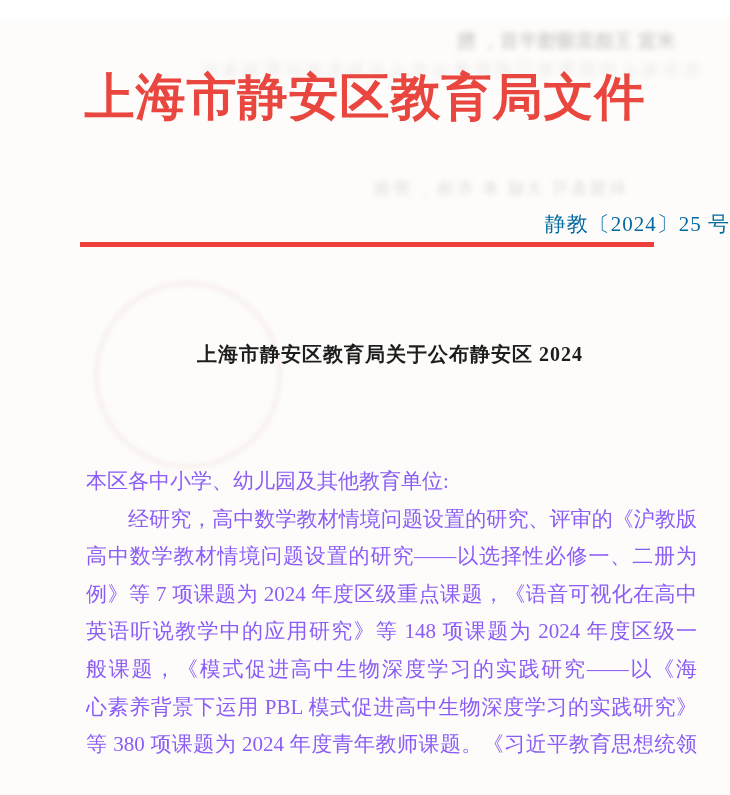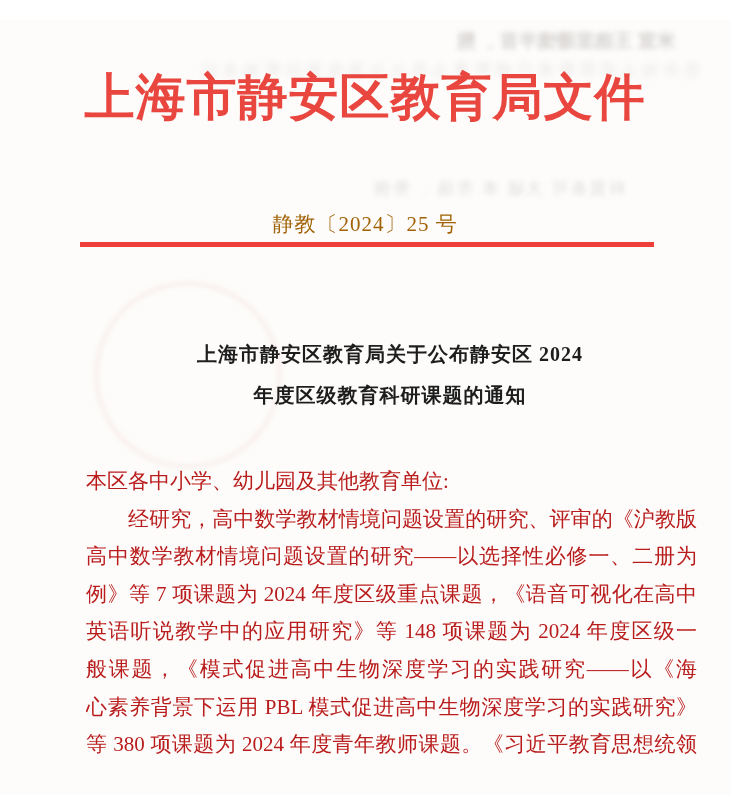--- a/index.html
+++ b/index.html
@@ -59,23 +59,23 @@
     top: 46px; left: 0; right: 0;
     text-align: center;
     font-size: 50px;
     font-weight: bold;
     letter-spacing: 1px;
     line-height: 62px;
   }
   .doc-number {
     position: absolute;
     top: 190px; left: 0; right: 0;
-    text-align: center;
+    text-align: right;
     font-size: 21px;
-    color: #a16207;
+    color: #0369a1;
     letter-spacing: 1px;
   }
   .red-rule {
     position: absolute;
     top: 222px; left: 80px;
     width: 574px; height: 5px;
   }
 
   
   .doc-title {
@@ -120,24 +120,23 @@
   <div class="seal-ghost"></div>
 
   <div class="org-header" id="org-header" style="color: rgb(232, 70, 63);">上海市静安区教育局文件</div>
 
   <div class="doc-number">静教〔2024〕25 号</div>
 
   <div class="red-rule" id="red-rule" style="background: rgb(238, 63, 58);"></div>
 
   <div class="doc-title" id="doc-title" style="color: rgb(29, 29, 29);">
     <div>上海市静安区教育局关于公布静安区 2024</div>
-    <div>年度区级教育科研课题的通知</div>
   </div>
 
-  <div class="doc-body" id="doc-body" style="color: #b91c1c;">
+  <div class="doc-body" id="doc-body" style="color: #8b5cf6;">
     <div class="line">本区各中小学、幼儿园及其他教育单位:</div>
     <div class="line jline indent">经研究，高中数学教材情境问题设置的研究、评审的《沪教版</div>
     <div class="line jline">高中数学教材情境问题设置的研究——以选择性必修一、二册为</div>
     <div class="line jline">例》等 7 项课题为 2024 年度区级重点课题，《语音可视化在高中</div>
     <div class="line jline">英语听说教学中的应用研究》等 148 项课题为 2024 年度区级一</div>
     <div class="line jline">般课题，《模式促进高中生物深度学习的实践研究——以《海</div>
     <div class="line jline">心素养背景下运用 PBL 模式促进高中生物深度学习的实践研究》</div>
     <div class="line jline">等 380 项课题为 2024 年度青年教师课题。《习近平教育思想统领</div>
   </div>
 

